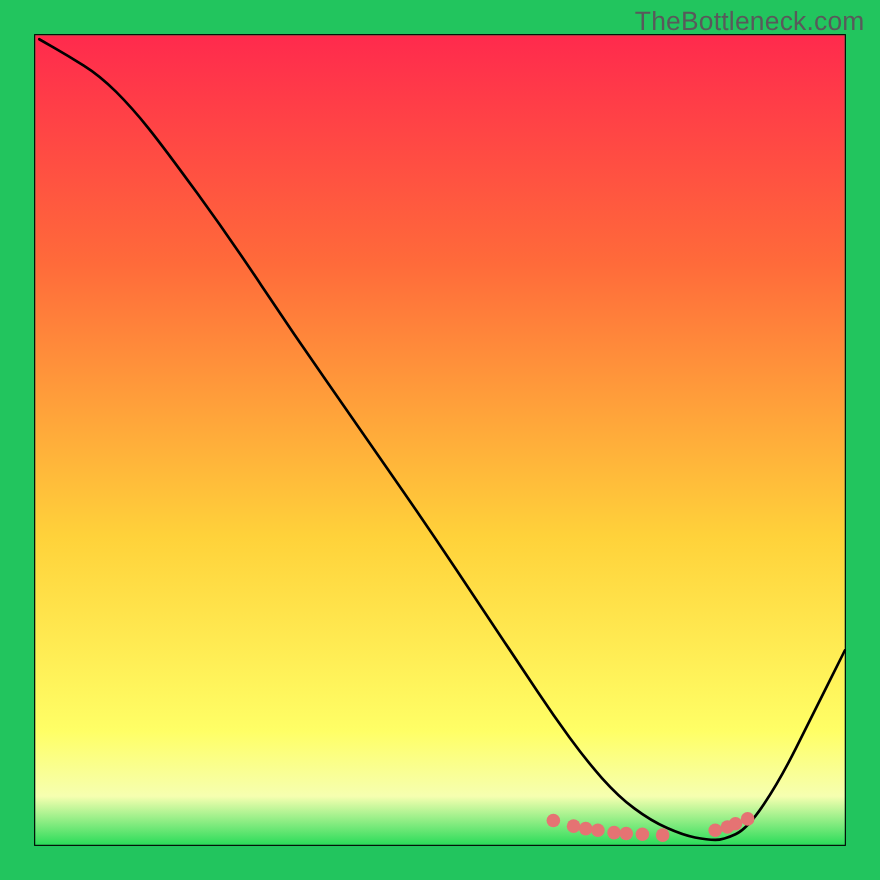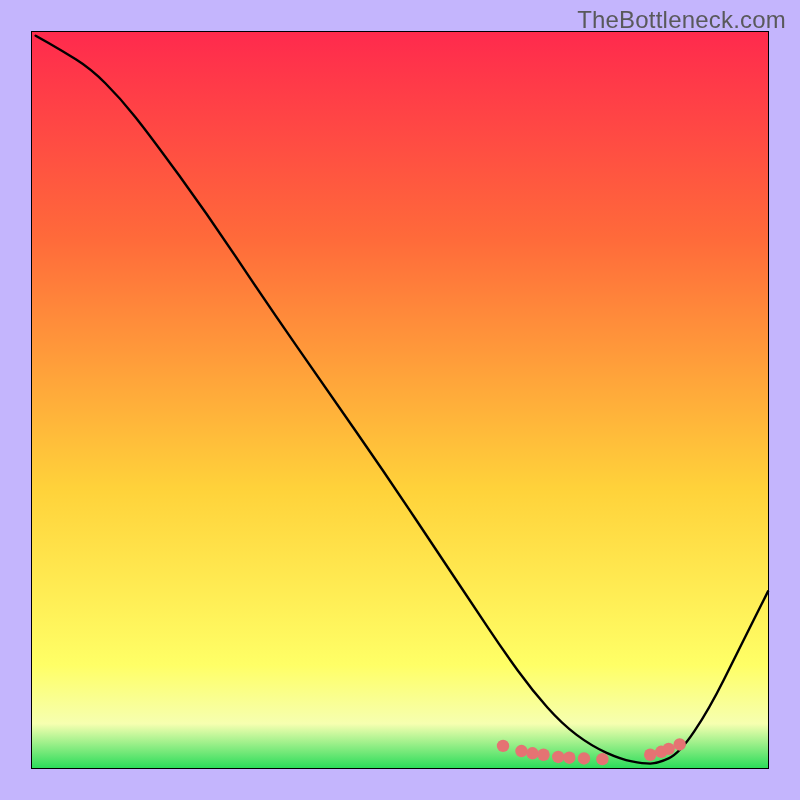--- a/index.html
+++ b/index.html
@@ -1,17 +1,17 @@
 <!DOCTYPE html>
 <html><head>
 <meta charset="utf-8">
 <style>
   * { margin: 0; padding: 0; box-sizing: border-box; }
   html, body { width: 800px; height: 800px; overflow: hidden; background: #000; }
-  #stage { position: relative; width: 800px; height: 800px; background: #c4b5fd; }
+  #stage { position: relative; width: 800px; height: 800px; background: #22c55e; }
   #plot { position: absolute; }
   #watermark {
     position: absolute;
     top: 6px;
     right: 14px;
     font-family: Arial, Helvetica, sans-serif;
     font-size: 24px;
     font-weight: 400;
     color: #59595b;
     letter-spacing: 0.2px;

